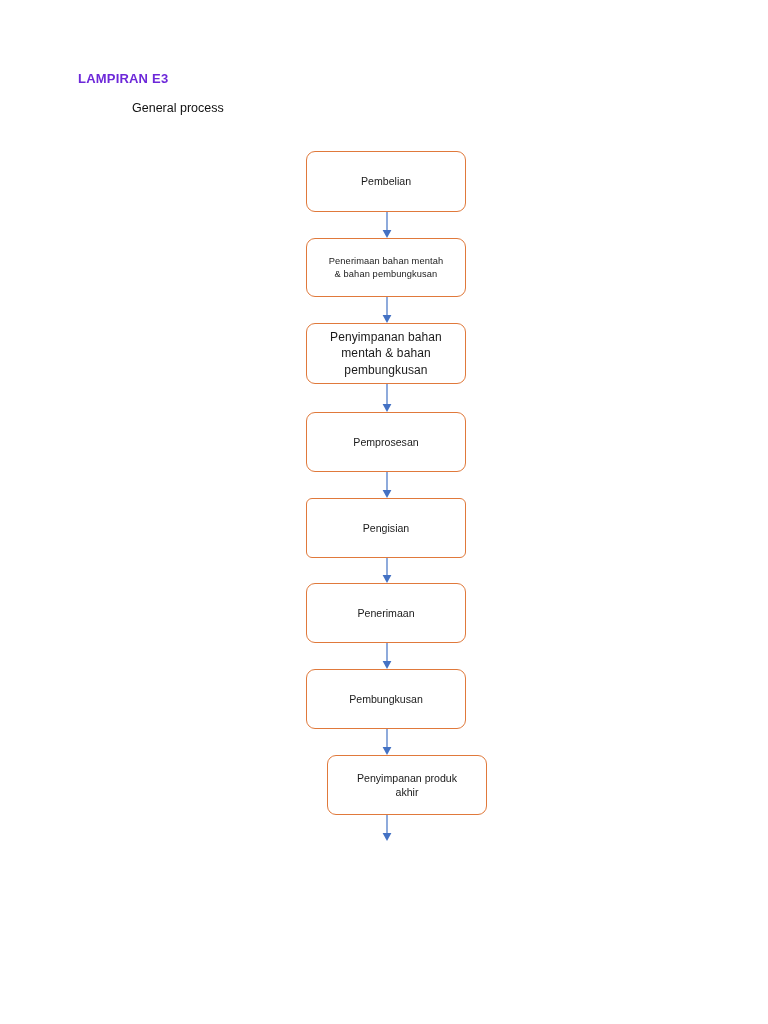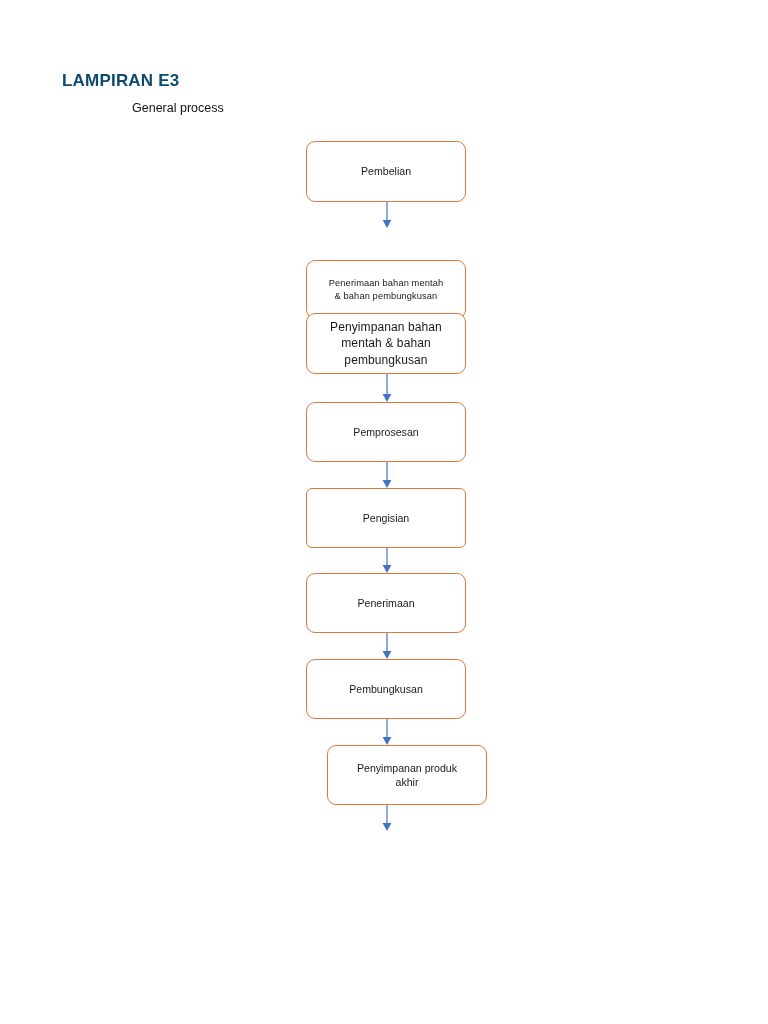--- a/index.html
+++ b/index.html
@@ -18,45 +18,45 @@
   }
 
   .page {
     position: absolute;
     inset: 0;
     background: #ffffff;
   }
 
   .doc-title {
     position: absolute;
-    left: 62px;
+    left: 78px;
     top: 71px;
-    font-size: 17px;
+    font-size: 13px;
     font-weight: bold;
     letter-spacing: 0.2px;
-    color: #0c4a6e;
+    color: #6d28d9;
     white-space: nowrap;
   }
 
   .doc-subtitle {
     position: absolute;
     left: 94px;
     top: 101px;
     font-size: 12.5px;
     font-weight: normal;
     color: #111111;
     white-space: nowrap;
     margin-left: 38px;
   }
 
   
   .flow {
     position: absolute;
     left: 0;
-    top: 8px;
+    top: 18px;
     width: 768px;
     height: 892px;
   }
 
   .flow-node {
     position: absolute;
     left: 306px;
     width: 160px;
     box-sizing: border-box;
     border: 1.6px solid #E0793B;
@@ -145,21 +145,21 @@
       </div>
       <div class="flow-arrow" style="top: 797px; height: 26px;">
         <svg width="12" height="26" viewBox="0 0 12 26">
           <line x1="6" y1="0" x2="6" y2="19" stroke="#4472C4" stroke-width="1.2"></line>
           <polygon points="1.6,18 10.4,18 6,26" fill="#4472C4"></polygon>
         </svg>
       </div>
       <div class="flow-node fs-lg" style="top: 133px; height: 61px;">
         <span class="node-label">Pembelian</span>
       </div>
-      <div class="flow-node fs-md" style="top: 220px; height: 59px; margin-top: 32px;">
+      <div class="flow-node fs-md" style="top: 220px; height: 59px;">
         <span class="node-label">Penerimaan bahan mentah
 &amp; bahan pembungkusan</span>
       </div>
       <div class="flow-node fs-sm" style="top: 305px; height: 61px;">
         <span class="node-label">Penyimpanan bahan
 mentah &amp; bahan
 pembungkusan</span>
       </div>
       <div class="flow-node fs-lg" style="top: 394px; height: 60px;">
         <span class="node-label">Pemprosesan</span>

